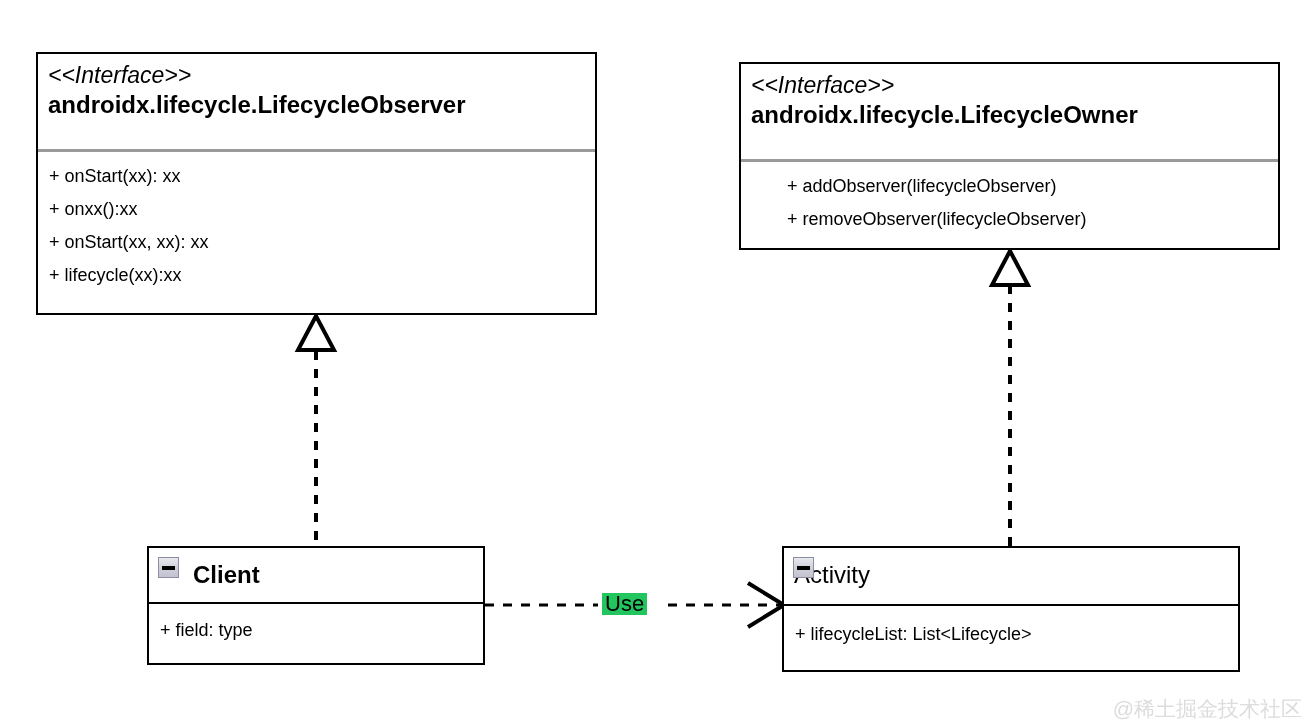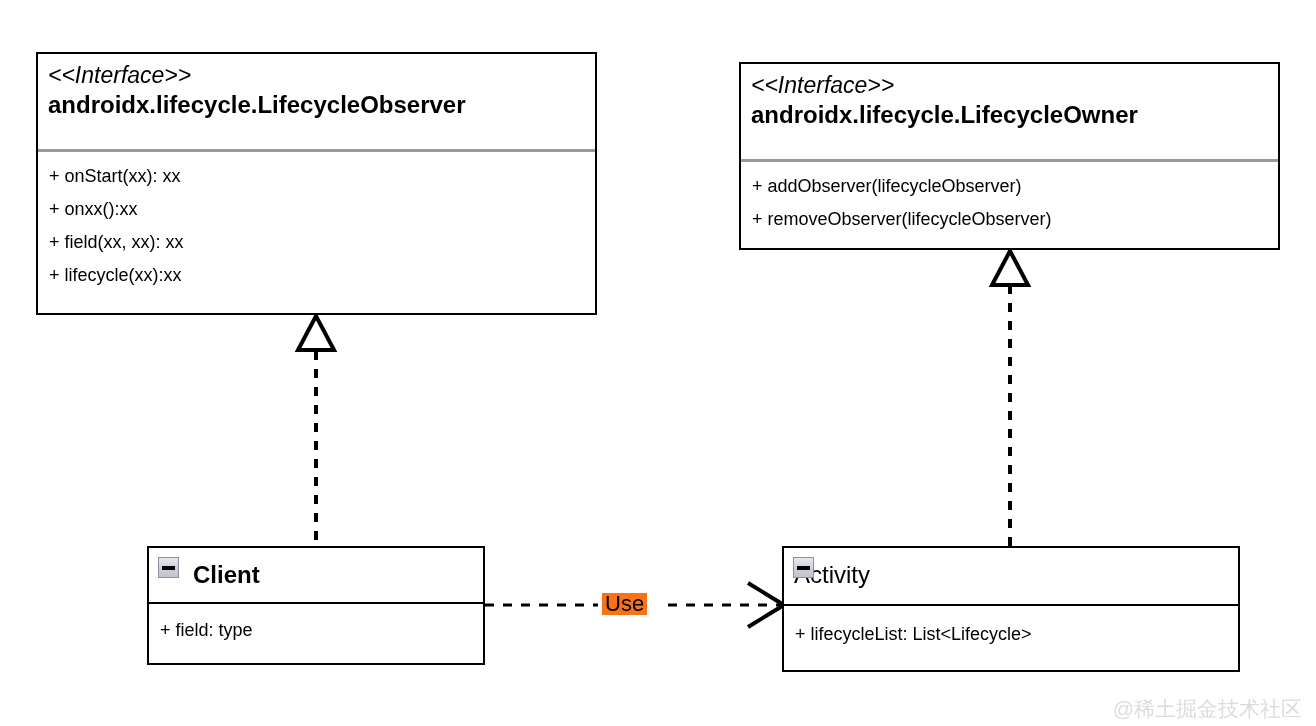--- a/index.html
+++ b/index.html
@@ -97,21 +97,21 @@
     height: 4px;
     background: #000000;
   }
 
   
   .edge-label {
     position: absolute;
     font-size: 22px;
     line-height: 22px;
     color: #000000;
-    background: #f97316;
+    background: #22c55e;
     padding: 0 3px;
     white-space: nowrap;
     z-index: 6;
   }
 
   
   .watermark {
     position: absolute;
     right: 14px;
     bottom: 6px;
@@ -122,21 +122,21 @@
     z-index: 8;
   }
 
   
   #box-observer { left: 36px;  top: 52px;  width: 561px; height: 263px; }
   #box-observer .uml-header { height: 98px; }
   #box-observer .uml-body   { height: 161px; }
 
   #box-owner    { left: 739px; top: 62px;  width: 541px; height: 188px; }
   #box-owner .uml-header { height: 98px; }
-  #box-owner .uml-body   { height: 110px; }
+  #box-owner .uml-body   { height: 110px; margin-left: 35px; }
 
   #box-client   { left: 147px; top: 546px; width: 338px; height: 119px; }
   #box-client .uml-header { height: 56px; padding-top: 12px; padding-left: 44px; }
   #box-client .uml-body   { height: 59px; padding-top: 10px; }
 
   #box-activity { left: 782px; top: 546px; width: 458px; height: 126px; }
   #box-activity .uml-header { height: 58px; padding-top: 12px; }
   #box-activity .uml-body   { height: 52px; padding-top: 12px; }
 
   #label-use { left: 602px; top: 593px; }
@@ -169,21 +169,21 @@
   </svg>
 
   <div class="uml-box" id="box-observer">
     <div class="uml-header with-rule">
       <div class="stereotype">&lt;&lt;Interface&gt;&gt;</div>
       <div class="classname">androidx.lifecycle.LifecycleObserver</div>
     </div>
     <div class="uml-body">
       <div class="member">+ onStart(xx): xx</div>
       <div class="member">+ onxx():xx</div>
-      <div class="member">+ field(xx, xx): xx</div>
+      <div class="member">+ onStart(xx, xx): xx</div>
       <div class="member">+ lifecycle(xx):xx</div>
     </div>
   </div>
 
   <div class="uml-box" id="box-owner">
     <div class="uml-header with-rule">
       <div class="stereotype">&lt;&lt;Interface&gt;&gt;</div>
       <div class="classname">androidx.lifecycle.LifecycleOwner</div>
     </div>
     <div class="uml-body">

